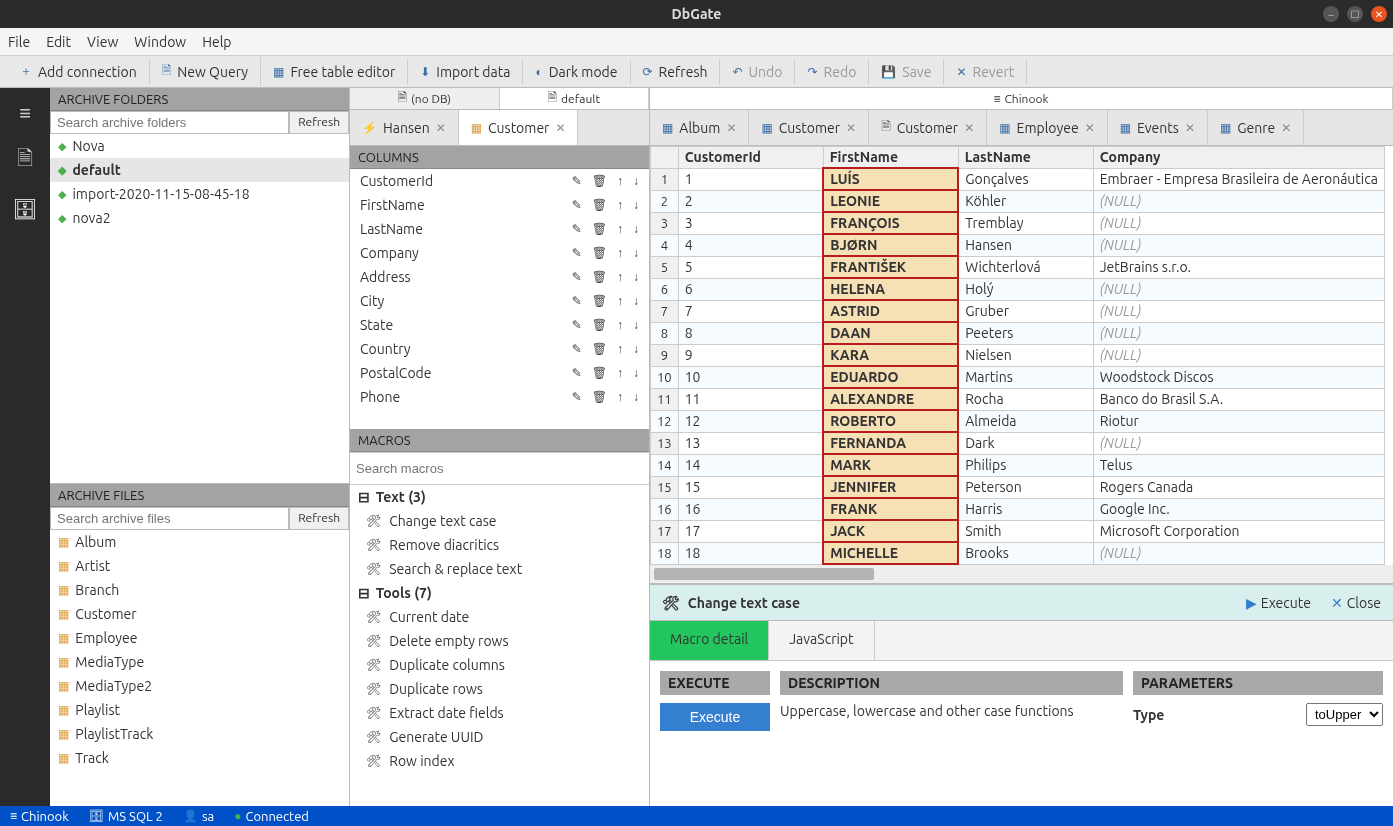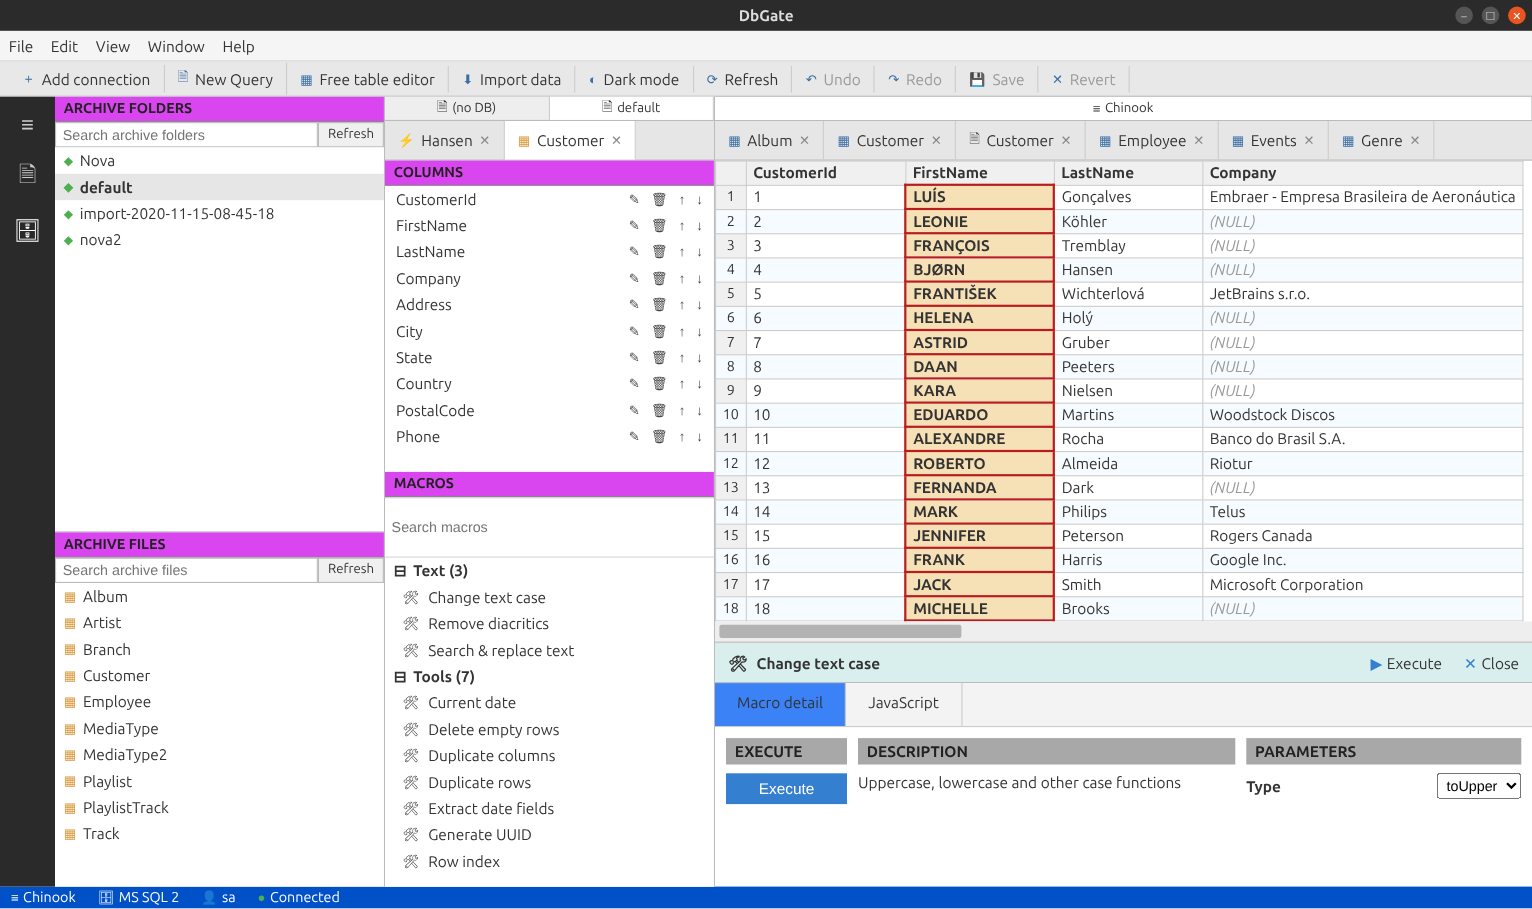--- a/index.html
+++ b/index.html
@@ -16,21 +16,21 @@
   .toolbar { background: #e8e8e8; border-bottom: 1px solid #bbb; height: 32px; display: flex; align-items: center; padding: 0 8px; gap: 0; }
   .tool { display:flex; align-items:center; gap:6px; padding: 4px 12px; border-right: 1px solid #ccc; cursor:pointer; }
   .tool .t-icon { color:#3a6ea5; font-size:12px; }
   .tool.disabled { color:#999; }
   .body { display:flex; height: calc(826px - 28px - 28px - 32px - 20px); }
   .navmini { width: 50px; background: #2a2a2a; display:flex; flex-direction:column; align-items:center; padding-top:10px; gap:18px;}
   .navmini .nav-icon { width: 30px; height:30px; color:#ccc; font-size:20px; display:flex; align-items:center; justify-content:center; cursor:pointer;}
   .navmini .nav-icon.active { color:#fff; }
 
   .leftpanel { width: 300px; display:flex; flex-direction:column; border-right:1px solid #bbb; background:#f5f5f5;}
-  .panel-header { background:#d946ef; color:#222; font-weight:700; padding:4px 8px; font-size:13px; border-bottom:1px solid #888;}
+  .panel-header { background:#a3a3a3; color:#222; font-weight:400; padding:4px 8px; font-size:13px; border-bottom:1px solid #888;}
   .search-row { display:flex; }
   .search-row input { flex:1; padding:3px 6px; border:1px solid #bbb; font-size:13px; }
   .search-row .refresh-btn { padding:3px 8px; border:1px solid #bbb; background:#f0f0f0; font-size:12px; cursor:pointer;}
   .folder-list { flex: 0 0 auto; background:#fff; border-bottom:1px solid #bbb; }
   .folder-item { padding:4px 8px; display:flex; align-items:center; gap:6px; cursor:pointer; }
   .folder-item .fi-icon { color:#4caf50; font-size:11px; }
   .folder-item.sel { font-weight:700; background:#e6e6e6; }
   .archive-files { flex:1; overflow:hidden; display:flex; flex-direction:column;}
   .file-list { flex:1; overflow-y:auto; background:#fff;}
   .file-item { padding:4px 8px; display:flex; align-items:center; gap:6px; cursor:pointer;}
@@ -43,21 +43,21 @@
   .tabs-row { display:flex; border-bottom:1px solid #bbb; background:#e6e6e6; height:36px;}
   .tab { display:flex; align-items:center; gap:6px; padding:0 12px; border-right:1px solid #ccc; cursor:pointer; position:relative; font-size:14px;}
   .tab .ti { color:#3a6ea5; font-size:12px;}
   .tab .ti.orange { color:#d99a3d; }
   .tab .ti.file { color:#4a4a4a; }
   .tab .close { color:#888; font-size:12px;}
   .tab.sel { background:#fff; }
   .col-list { flex:1; overflow:hidden; display:flex; flex-direction:column;}
   .col-item { display:flex; align-items:center; justify-content:space-between; padding:4px 10px; border-bottom:0px;}
   .col-item .col-actions { display:flex; gap:10px; color:#444; font-size:12px;}
-  .macro-search { border:none; border-top:1px solid #ccc; border-bottom:1px solid #ccc; padding:19px 6px; font-size:13px;}
+  .macro-search { border:none; border-top:1px solid #ccc; border-bottom:1px solid #ccc; padding:8px 6px; font-size:13px;}
   .macro-group { padding:4px 8px; font-weight:700; display:flex; align-items:center; gap:6px;}
   .macro-item { padding:4px 16px; display:flex; align-items:center; gap:8px; cursor:pointer;}
   .macro-item .mi { font-size:12px; }
 
   .main { flex:1; display:flex; flex-direction:column; position:relative; overflow:hidden;}
   .main-dbrow { height:22px; display:flex; border-bottom:1px solid #bbb; font-size:12px; background:#eee;}
   .main-dbtab { width:100%; display:flex; align-items:center; justify-content:center; gap:4px; border-right:1px solid #ccc; background:#fff;}
   .main-tabs { display:flex; border-bottom:1px solid #bbb; background:#e6e6e6; height:36px; overflow:hidden; white-space:nowrap;}
   .data-area { flex:0 0 auto; height: 438px; display:flex; flex-direction:column; border-bottom:1px solid #bbb;}
   .grid-wrap { flex:1; overflow:hidden; }
@@ -69,21 +69,21 @@
   table.grid td.nullv { color:#999; font-style:italic; }
   table.grid td.sel-cell { background:#f6e0b6 !important; border:2px solid #b91c1c; font-weight:bold;}
   .hscroll { height:18px; background:#eee; display:flex; align-items:center;}
   .hscroll .thumb { height:12px; width:220px; background:#b3b3b3; border-radius:2px; margin-left:4px;}
   .macro-panel { flex:1; display:flex; flex-direction:column; border-top:1px solid #bbb; min-height:0;}
   .macro-head { background:#d9efed; border-bottom:1px solid #bbb; height:36px; display:flex; align-items:center; padding:0 12px; font-weight:700; justify-content:space-between;}
   .macro-head .mh-right { display:flex; gap:20px; font-weight:400;}
   .macro-head .mh-right .act { display:flex; align-items:center; gap:4px; cursor:pointer;}
   .sub-tabs { display:flex; border-bottom:1px solid #ccc; height:40px; background:#f3f3f3;}
   .sub-tab { padding:10px 20px; border-right:1px solid #ccc; cursor:pointer;}
-  .sub-tab.sel { background:#3b82f6;}
+  .sub-tab.sel { background:#22c55e;}
   .macro-body { flex:1; display:flex; gap:10px; padding:10px;}
   .mb-col { flex:1; display:flex; flex-direction:column; gap:8px; min-width:0;}
   .mb-col.narrow { flex:0 0 110px; }
   .mb-col.mid { flex:0 0 250px; }
   .mb-head { background:#a8a8a8; color:#222; font-weight:700; padding:4px 8px;}
   .exec-btn { background:#347fd0; color:#fff; border:none; padding:6px 18px; cursor:pointer; font-size:14px;}
   .param-row { display:flex; align-items:center; gap:12px;}
   select { font-size:13px; padding:2px 4px;}
 
   .statusbar { height:20px; background:#0050c8; color:#fff; font-size:13px; display:flex; align-items:center; padding:0 10px; gap:20px;}

